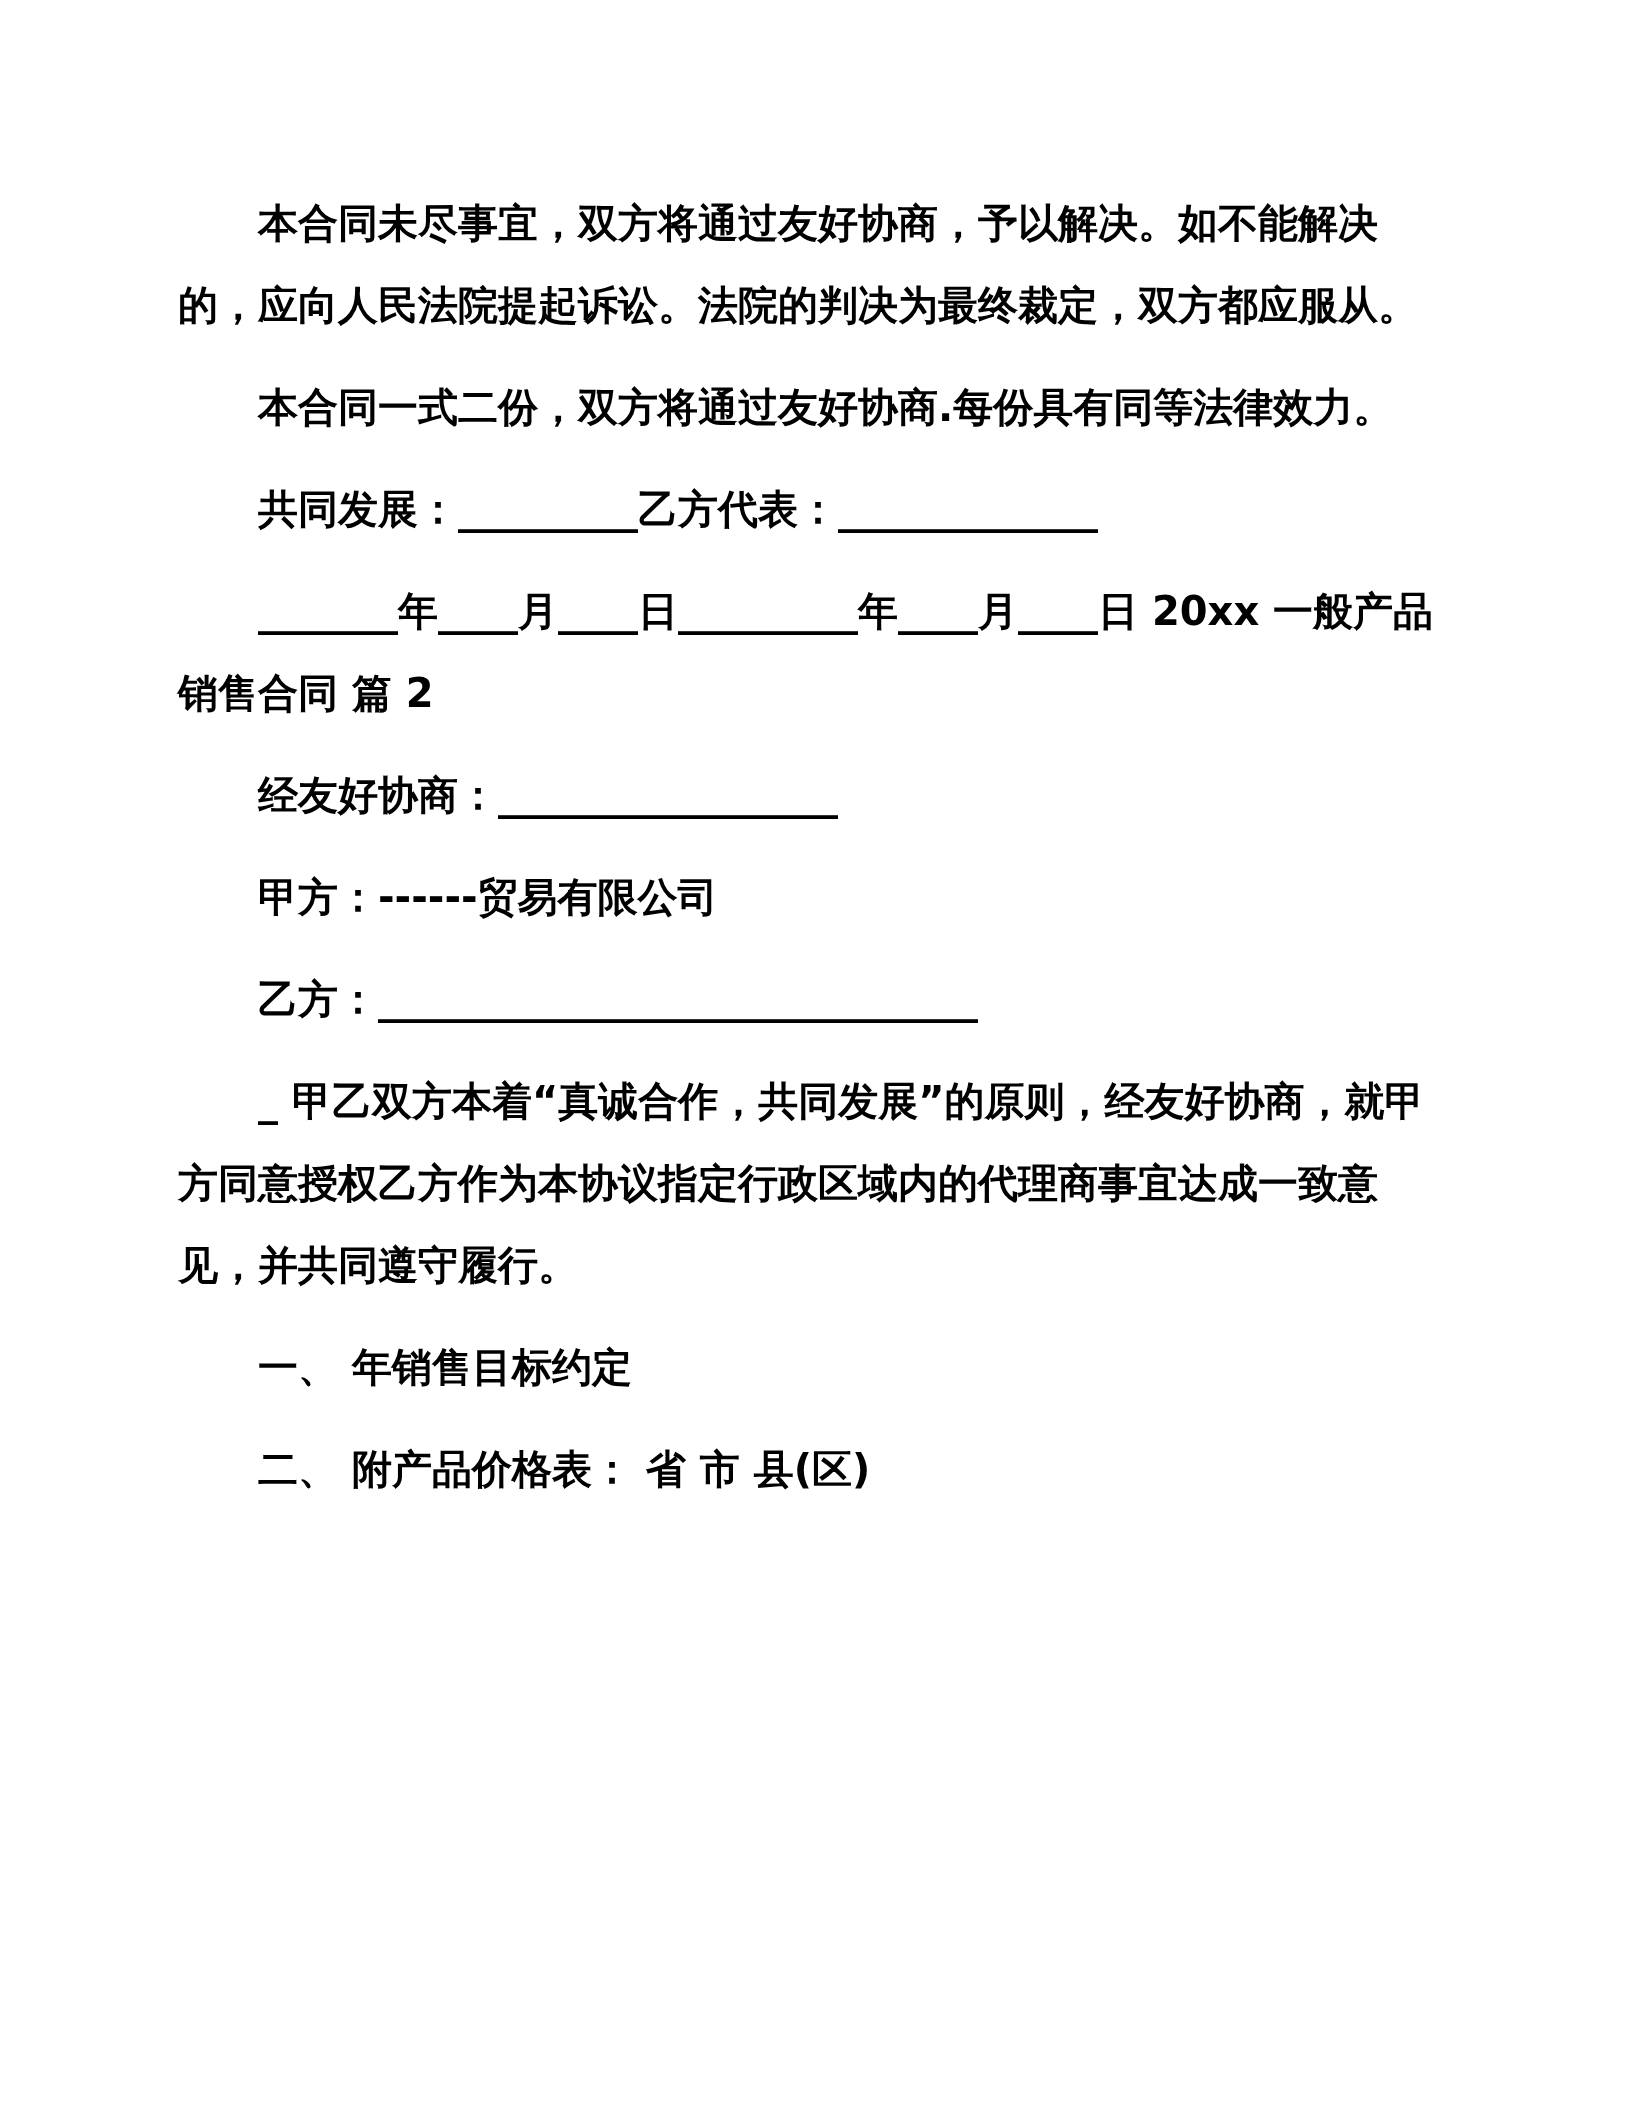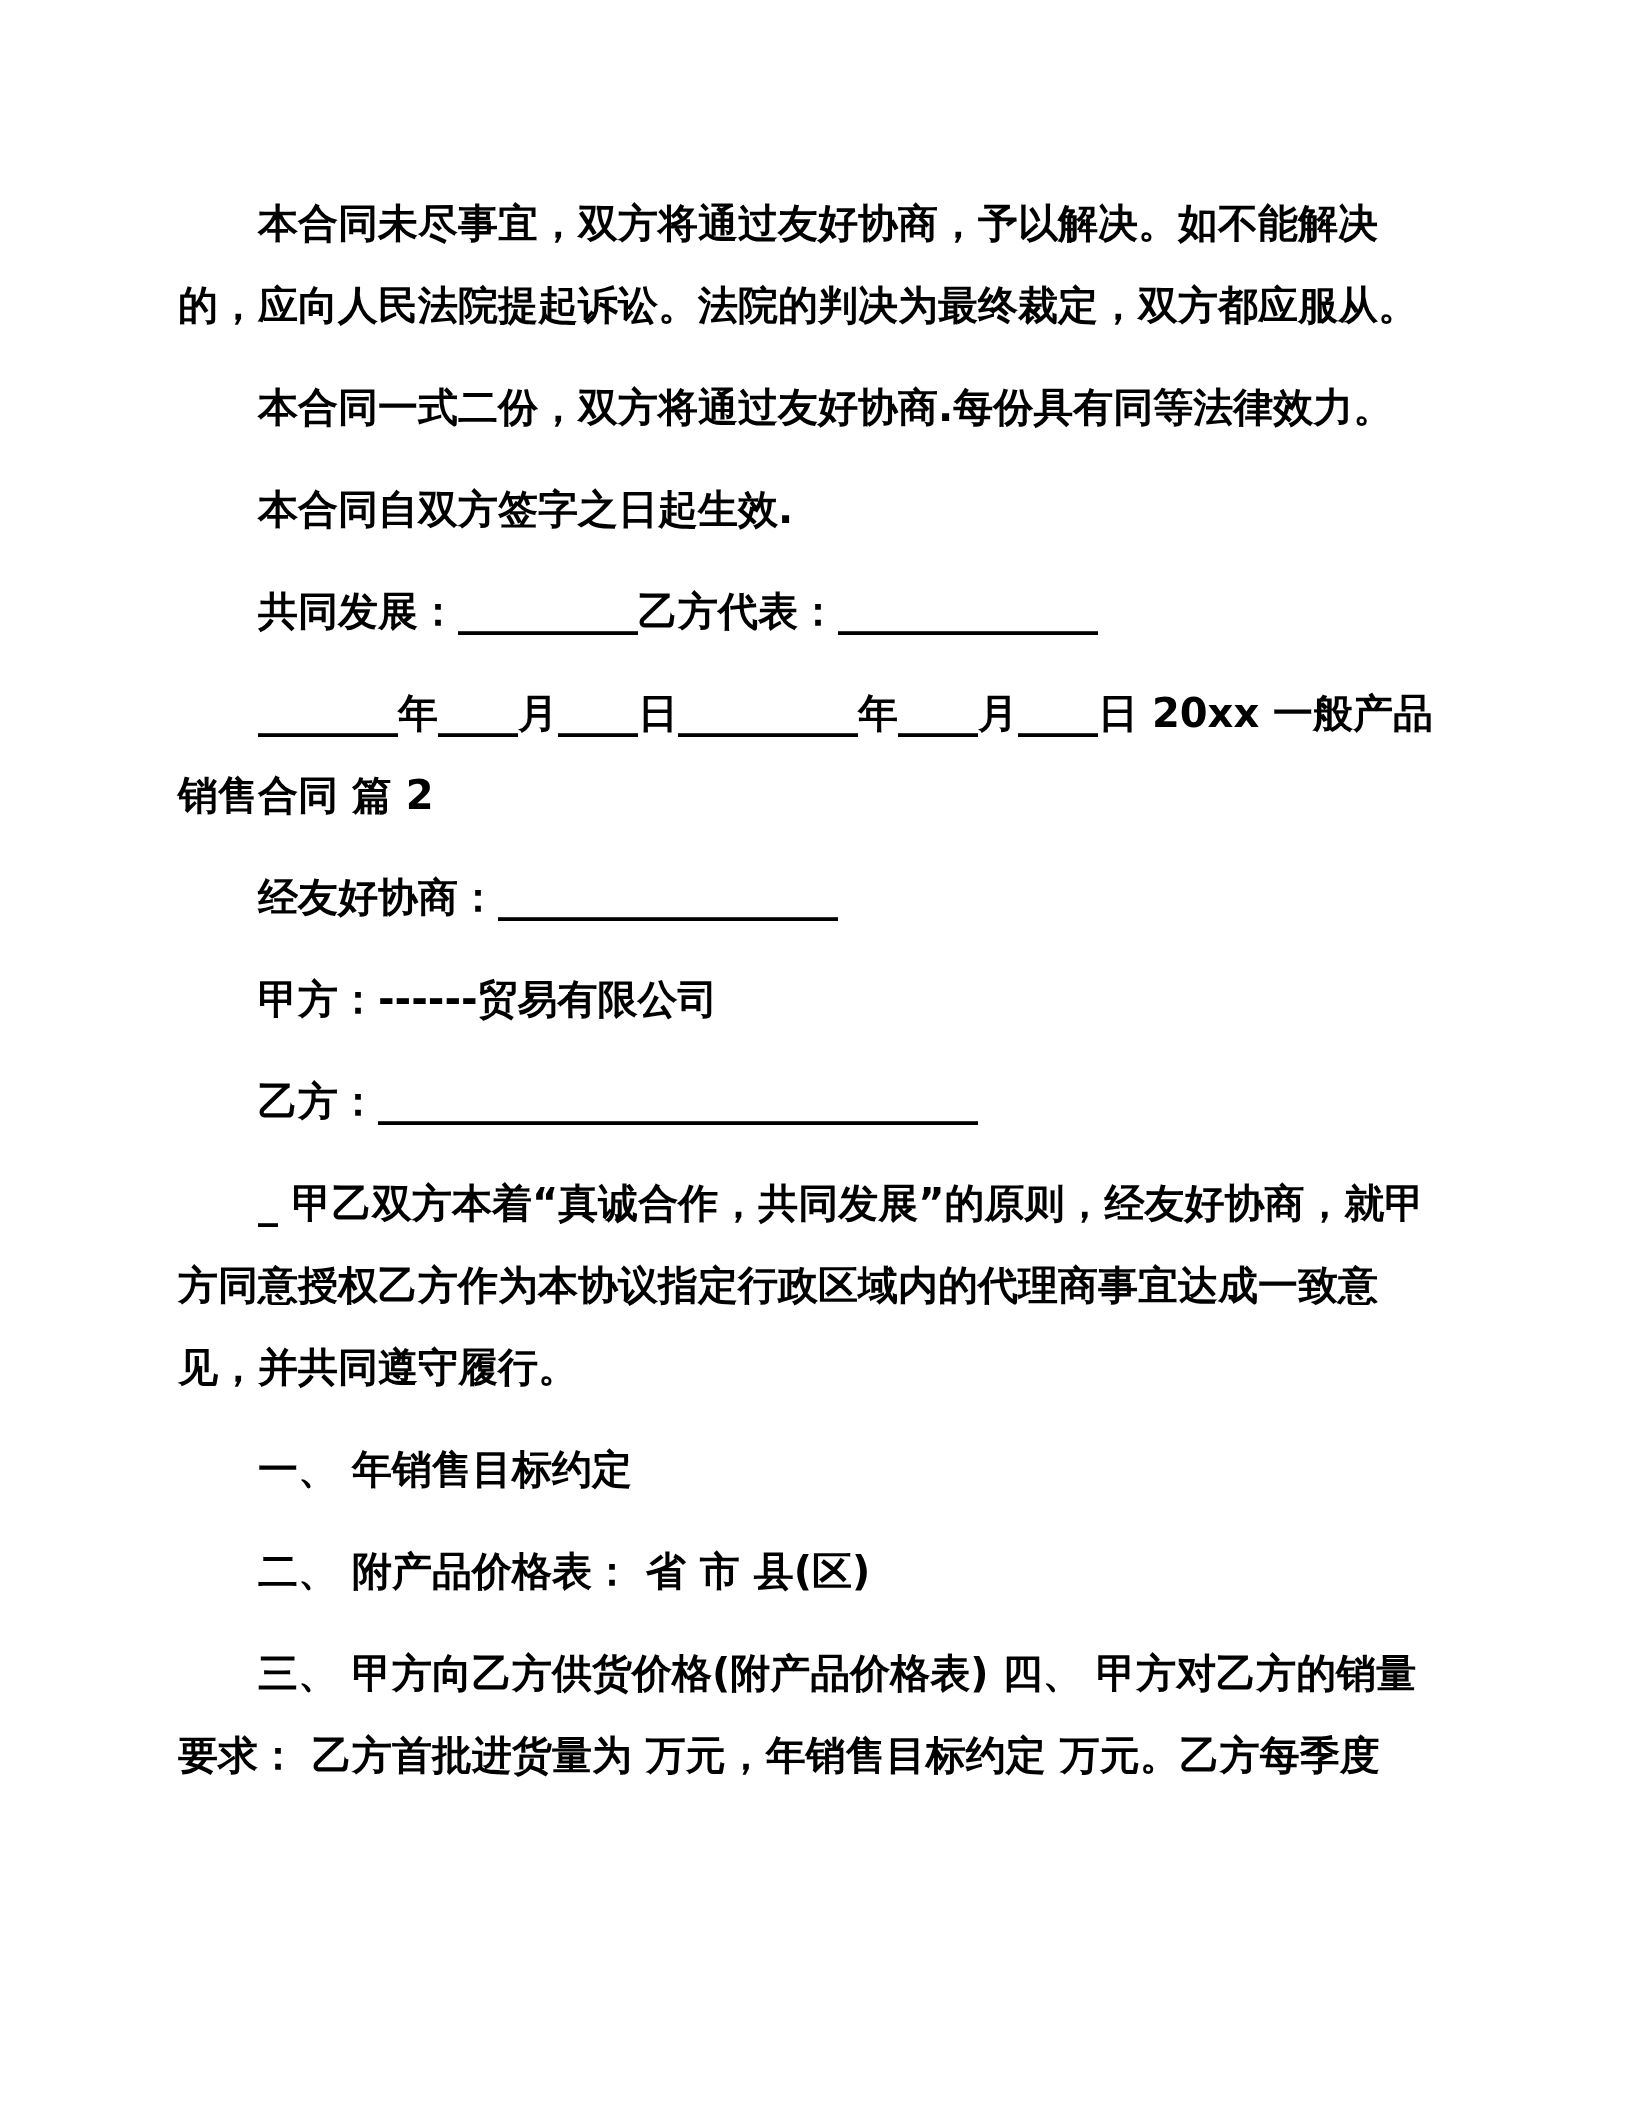--- a/index.html
+++ b/index.html
@@ -34,24 +34,22 @@
     white-space: pre-wrap;
   }
 </style>
 </head>
 <body>
 
 <div class="page">
   <div class="doc-body">
     <p class="para">本合同未尽事宜，双方将通过友好协商，予以解决。如不能解决的，应向人民法院提起诉讼。法院的判决为最终裁定，双方都应服从。</p>
     <p class="para">本合同一式二份，双方将通过友好协商.每份具有同等法律效力。</p>
-    <p class="para">本合同自双方签字之日起生效.</p>
     <p class="para">共同发展：_________乙方代表：_____________</p>
     <p class="para">_______年____月____日_________年____月____日 20xx 一般产品销售合同 篇 2</p>
     <p class="para">经友好协商：_________________</p>
     <p class="para">甲方：------贸易有限公司</p>
     <p class="para">乙方：______________________________</p>
     <p class="para">_ 甲乙双方本着“真诚合作，共同发展”的原则，经友好协商，就甲方同意授权乙方作为本协议指定行政区域内的代理商事宜达成一致意见，并共同遵守履行。</p>
     <p class="para">一、 年销售目标约定</p>
     <p class="para">二、 附产品价格表： 省 市 县(区)</p>
-    <p class="para">三、 甲方向乙方供货价格(附产品价格表) 四、 甲方对乙方的销量要求： 乙方首批进货量为 万元，年销售目标约定 万元。乙方每季度</p>
   </div>
 </div>
 
 </body></html>

